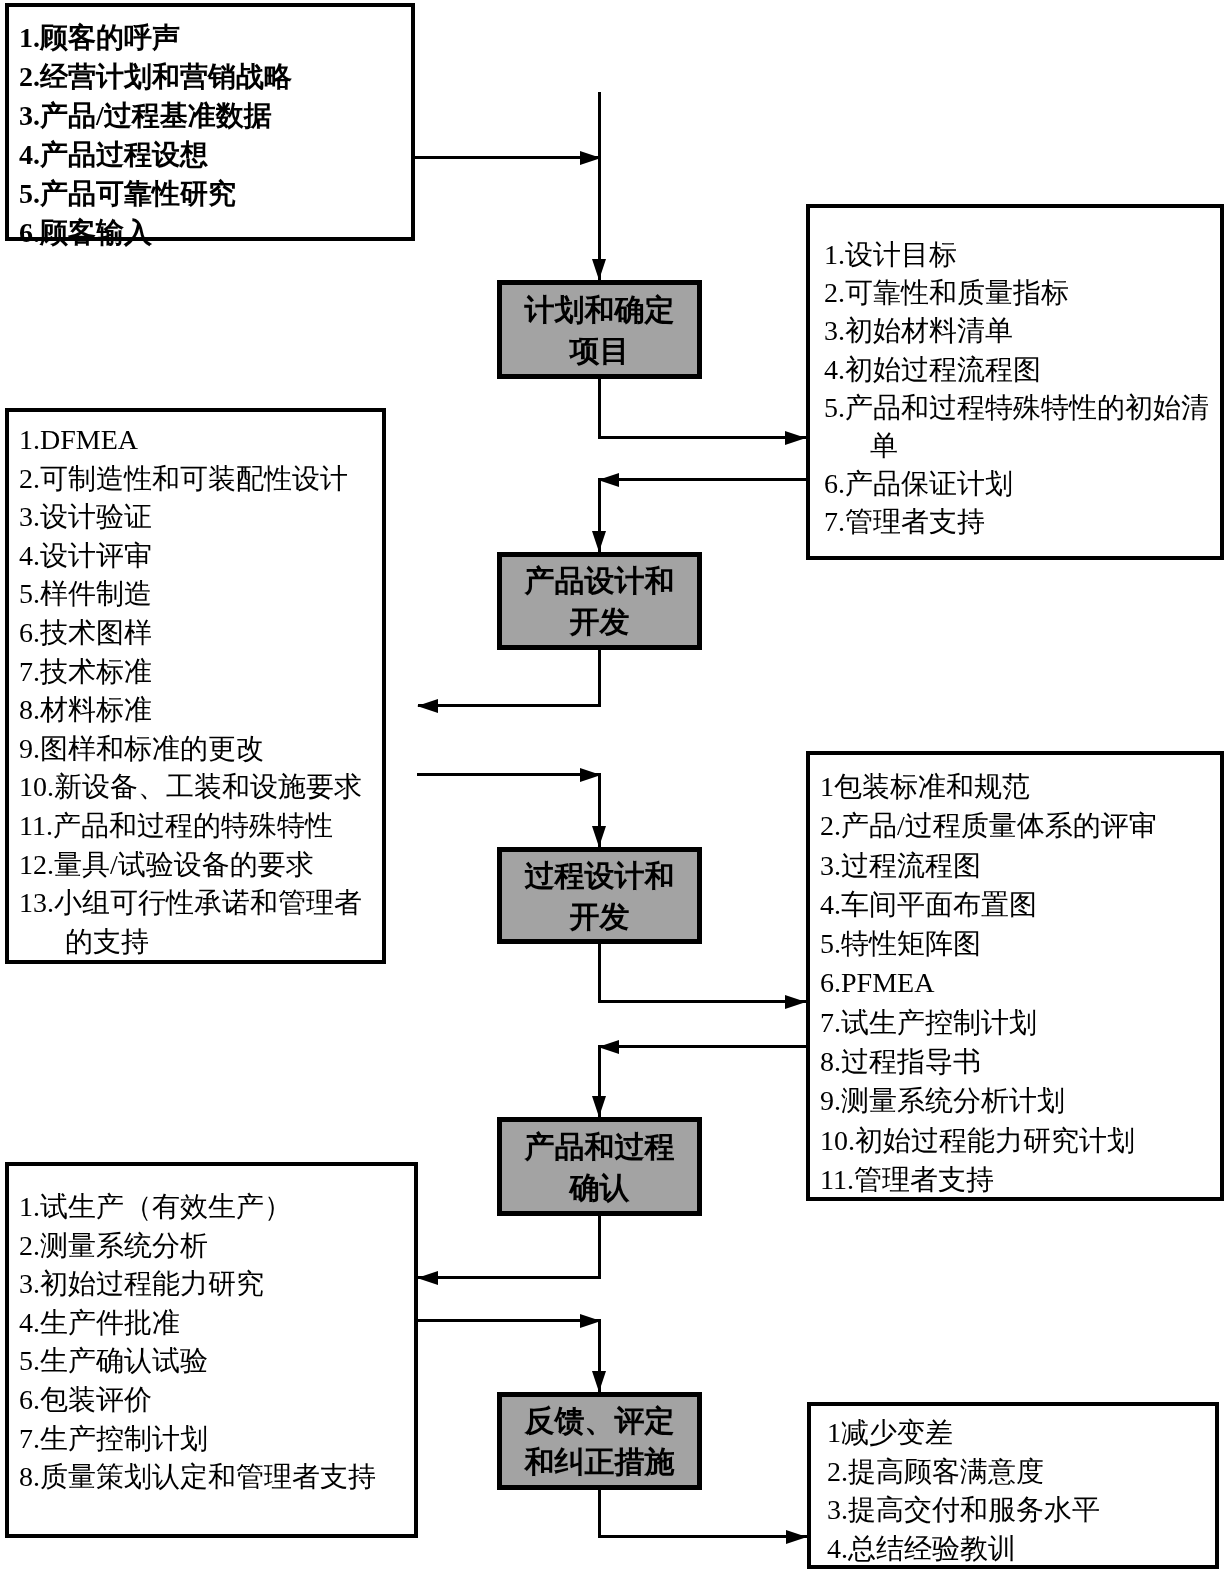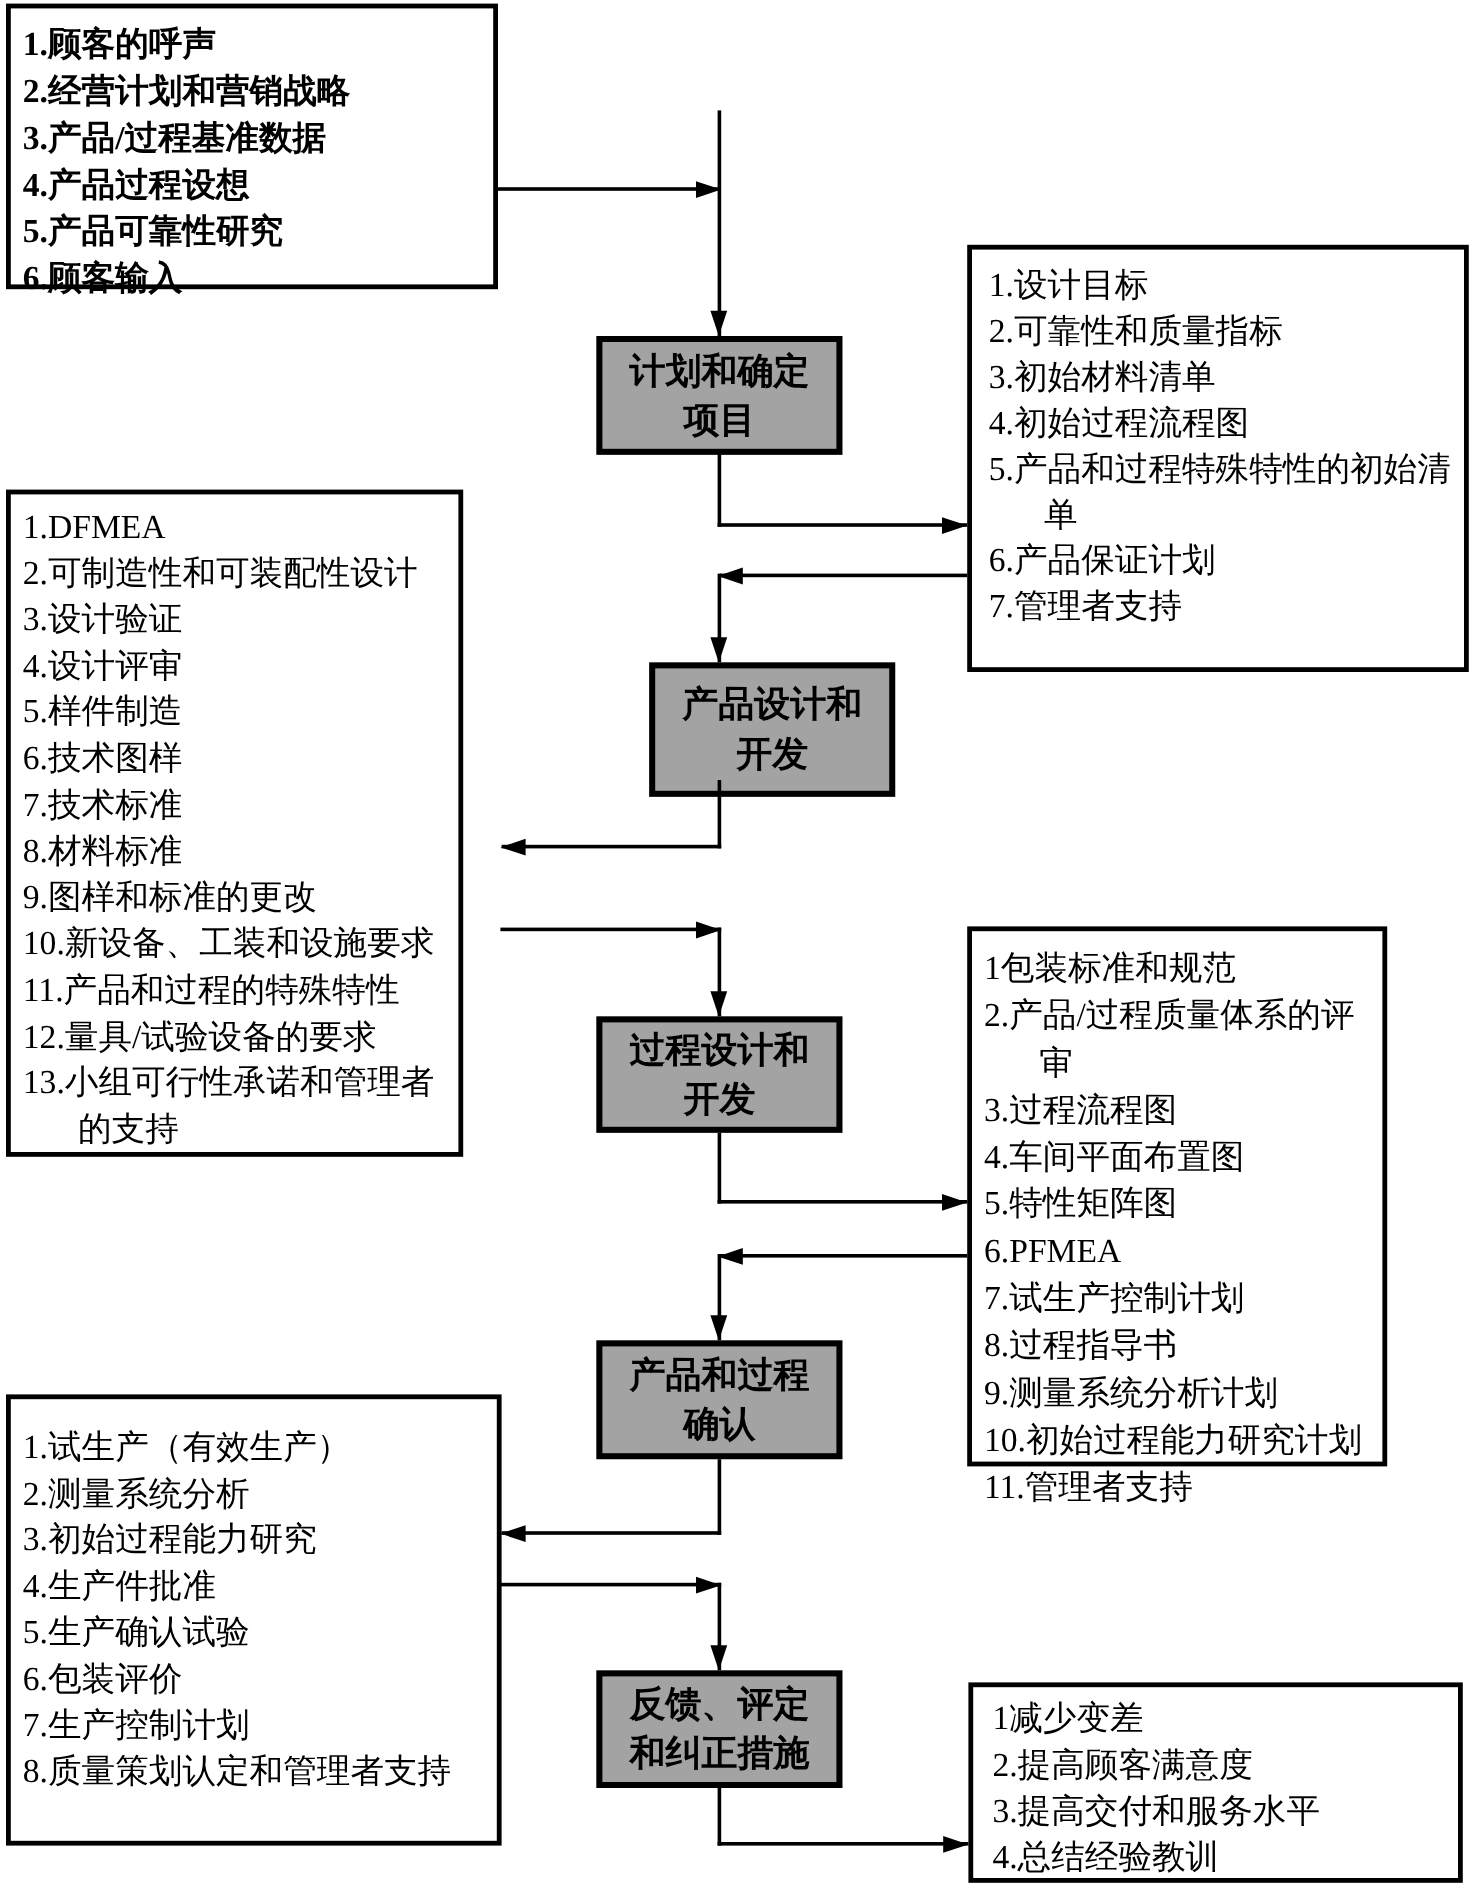--- a/index.html
+++ b/index.html
@@ -12,34 +12,34 @@
   .canvas { position:relative; width:1225px; height:1572px; background:#fff; overflow:hidden; }
 
   .listbox {
     position:absolute; background:#fff; border:4px solid #000;
     font-size:28px; line-height:38.5px; padding:9px 6px 0 10px;
     white-space:normal;
   }
   .listbox .li { padding-left:46px; text-indent:-46px; }
 
   .b-inputs  { left:5px;   top:3px;    width:410px; height:238px; line-height:39px;   padding-top:11px;font-weight:bold; }
-  .b-out1    { left:806px; top:204px;  width:418px; height:356px; line-height:38.2px; padding-top:12px; padding-left:14px; }
+  .b-out1    { left:806px; top:204px;  width:418px; height:356px; line-height:38.2px; padding-top:28px; padding-left:14px; }
   .b-out2    { left:5px;   top:408px;  width:381px; height:556px; line-height:38.6px; }
-  .b-out3    { left:806px; top:772px;  width:350px; height:450px; line-height:39.3px; padding-top:12px; }
+  .b-out3    { left:806px; top:751px;  width:418px; height:450px; line-height:39.3px; padding-top:12px; }
   .b-out4    { left:5px;   top:1162px; width:413px; height:376px; line-height:38.6px; padding-top:22px; }
   .b-out5    { left:807px; top:1402px; width:412px; height:167px; line-height:38.5px; padding-top:8px;  padding-left:16px; }
 
   .stagebox {
     position:absolute; background:#a3a3a3; border:5px solid #000;
     width:205px; font-weight:bold; font-size:30px; line-height:41px;
     display:flex; align-items:center; justify-content:center;
     text-align:center; white-space:pre-line;
   }
   .s1 { left:497px; top:280px;  height:99px; }
-  .s2 { left:497px; top:552px;  height:112px;margin-left:44px; }
+  .s2 { left:497px; top:552px;  height:98px; }
   .s3 { left:497px; top:847px;  height:97px; }
   .s4 { left:497px; top:1117px; height:99px; }
   .s5 { left:497px; top:1392px; height:98px; }
 
   .hline, .vline { position:absolute; background:#000; }
   .hline { height:3px; }
   .vline { width:3px; }
 
   .arr { position:absolute; width:0; height:0; }
   .arr.right { border-top:7px solid transparent; border-bottom:7px solid transparent; border-left:21px solid #000; }

